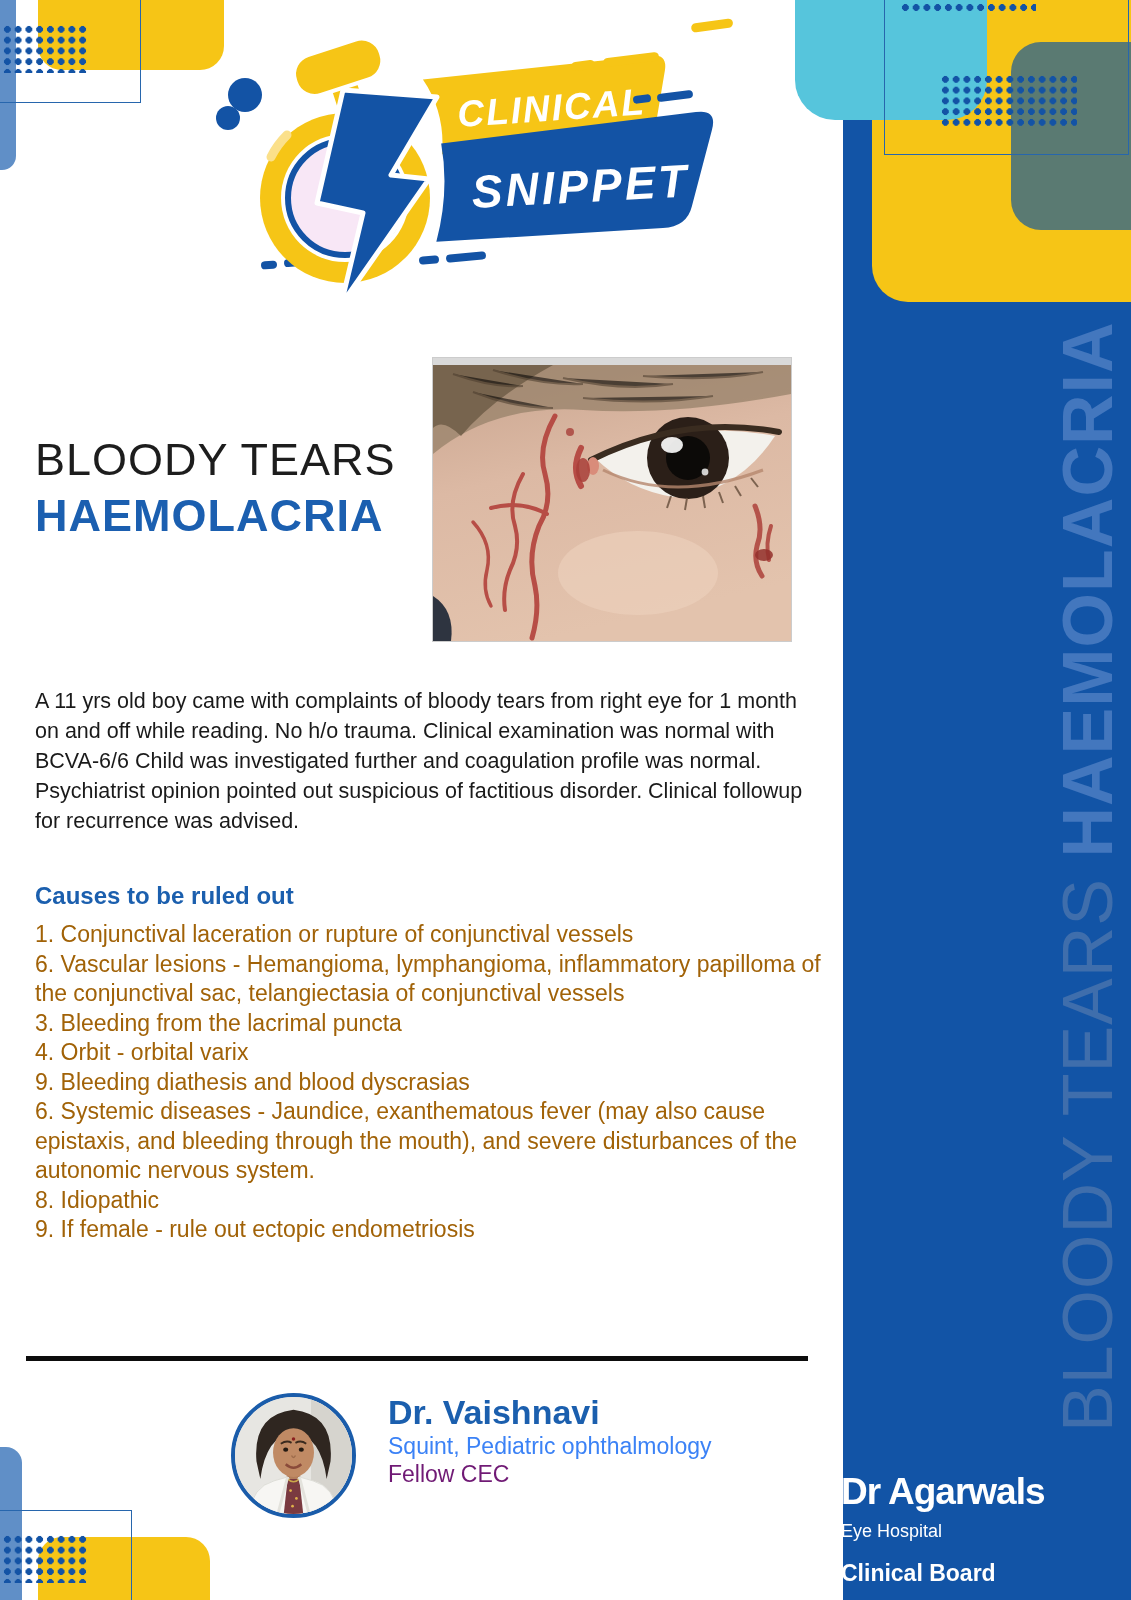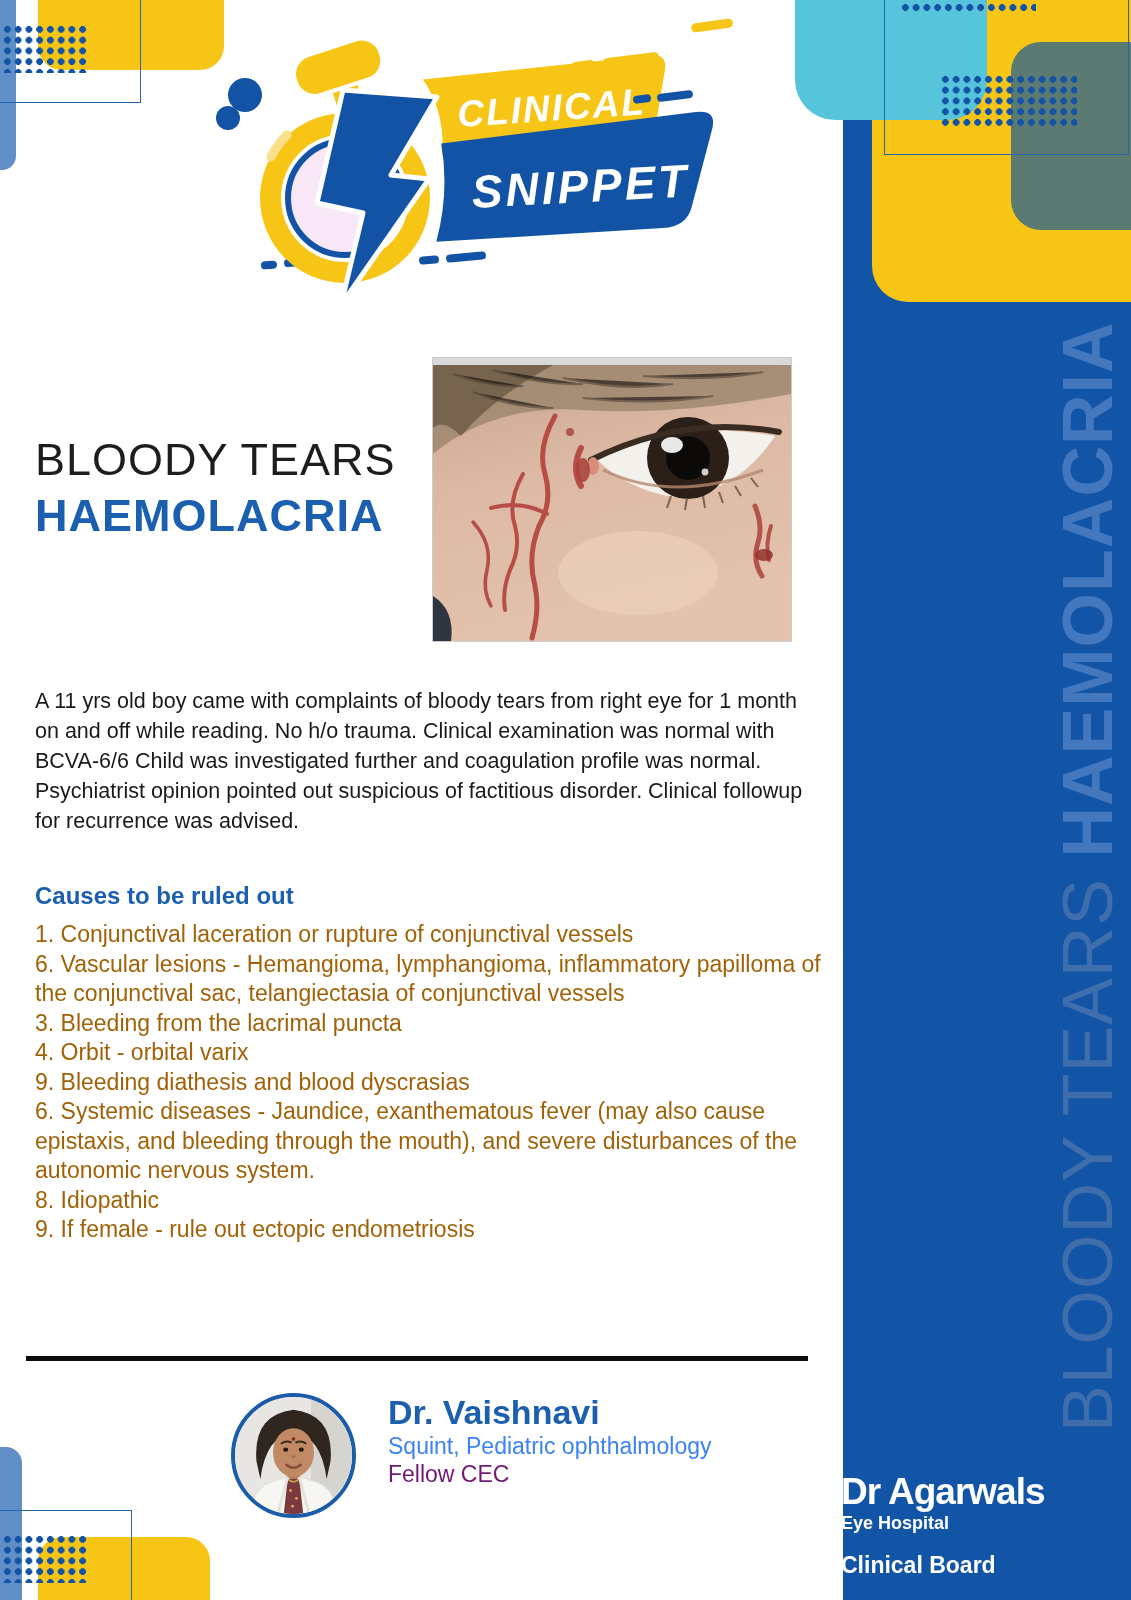--- a/index.html
+++ b/index.html
@@ -15,21 +15,21 @@
   .sidebar{position:absolute;left:843px;top:0;width:288px;height:1600px;background:#1254A6;}
   .vertical-title{
     position:absolute;left:1128px;top:1352px;width:1104px;height:80px;
     transform-origin:bottom left;transform:rotate(-90deg);
     font-size:70px;letter-spacing:1px;white-space:nowrap;line-height:80px;
   }
   .vt-light{color:#3F6EAC;font-weight:normal;}
   .vt-bold{color:#4377BE;font-weight:bold;}
   .brand{position:absolute;right:30px;top:1472px;width:260px;text-align:left;color:#ffffff;}
   .brand-name{font-size:37px;font-weight:bold;letter-spacing:-1px;line-height:40px;}
-  .brand-sub1{font-size:18px;font-weight:bold;line-height:22px;margin-top:0;}
+  .brand-sub1{font-size:18px;font-weight:normal;line-height:22px;margin-top:8px;}
   .brand-sub2{font-size:23px;font-weight:bold;line-height:27px;margin-top:18px;}
   
   .shape{position:absolute;}
   .tr-yellow{left:872px;top:-12px;width:270px;height:314px;background:#F6C516;border-radius:0 0 0 36px;}
   .tr-cyan{left:795px;top:-12px;width:192px;height:132px;background:#56C5DC;border-radius:0 0 40px 40px;}
   .tr-teal{left:1011px;top:42px;width:132px;height:188px;background:#5A7A72;border-radius:30px 0 0 30px;}
   .outline{border:1.5px solid #2766AD;background:transparent;}
   .outline-tr{left:884px;top:-10px;width:243px;height:163px;}
   .outline-tl{left:-10px;top:-10px;width:149px;height:111px;}
   .outline-bl{left:-10px;top:1510px;width:140px;height:120px;}

